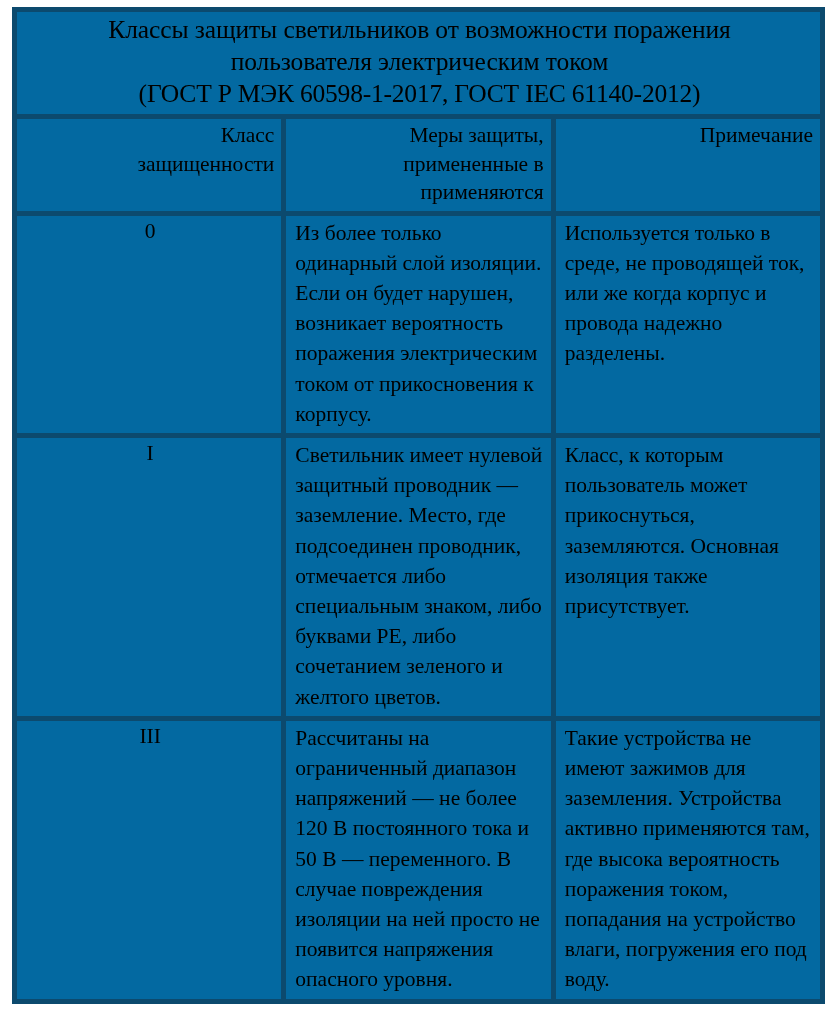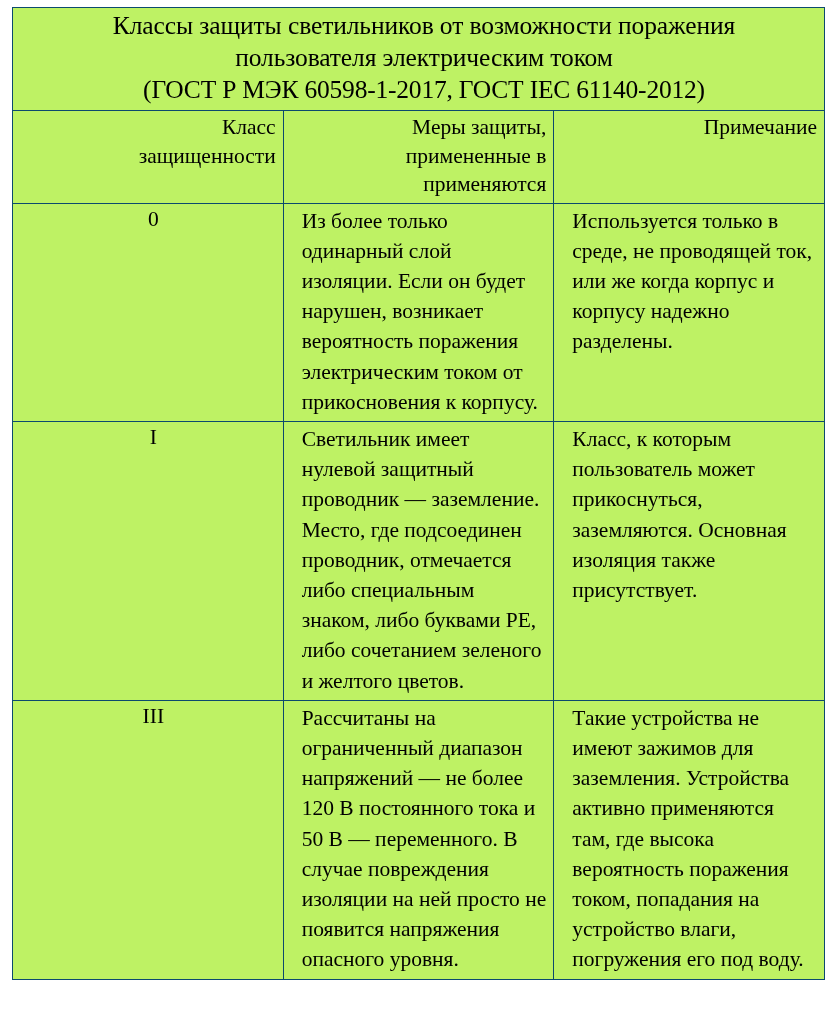--- a/index.html
+++ b/index.html
@@ -28,25 +28,25 @@
     width: 813px;
   }
   table.doc-table {
     width: 813px;
     border-collapse: collapse;
     table-layout: fixed;
     background: #ffffff;
   }
   table.doc-table td,
   table.doc-table th {
-    border: 1px solid #0c4a6e;
+    border: 5px solid #0c4a6e;
     vertical-align: top;
-    padding: 2px 7px 4px 18px;
+    padding: 2px 7px 4px 9px;
     font-weight: normal;
-    background: #bef264;
+    background: #0369a1;
   }
   .title-cell {
     text-align: center;
     font-weight: bold;
     font-size: 25.5px;
     line-height: 1.26;
     letter-spacing: -0.1px;
     padding: 6px 10px 7px 10px;
     vertical-align: middle;
   }
@@ -107,21 +107,21 @@
             <span>применяются</span>
           </td>
           <td class="head-cell col-note">
             <span>Примечание</span>
           </td>
         </tr>
 
         <tr>
           <td class="class-cell">0</td>
           <td class="body-cell">Из более только одинарный слой изоляции. Если он будет нарушен, возникает вероятность поражения электрическим током от прикосновения к корпусу.</td>
-          <td class="body-cell">Используется только в среде, не проводящей ток, или же когда корпус и корпусу надежно разделены.</td>
+          <td class="body-cell">Используется только в среде, не проводящей ток, или же когда корпус и провода надежно разделены.</td>
         </tr>
 
         <tr>
           <td class="class-cell">I</td>
           <td class="body-cell">Светильник имеет нулевой защитный проводник — заземление. Место, где подсоединен проводник, отмечается либо специальным знаком, либо буквами РЕ, либо сочетанием зеленого и желтого цветов.</td>
           <td class="body-cell">Класс, к которым пользователь может прикоснуться, заземляются. Основная изоляция также присутствует.</td>
         </tr>
 
 
         <tr>

